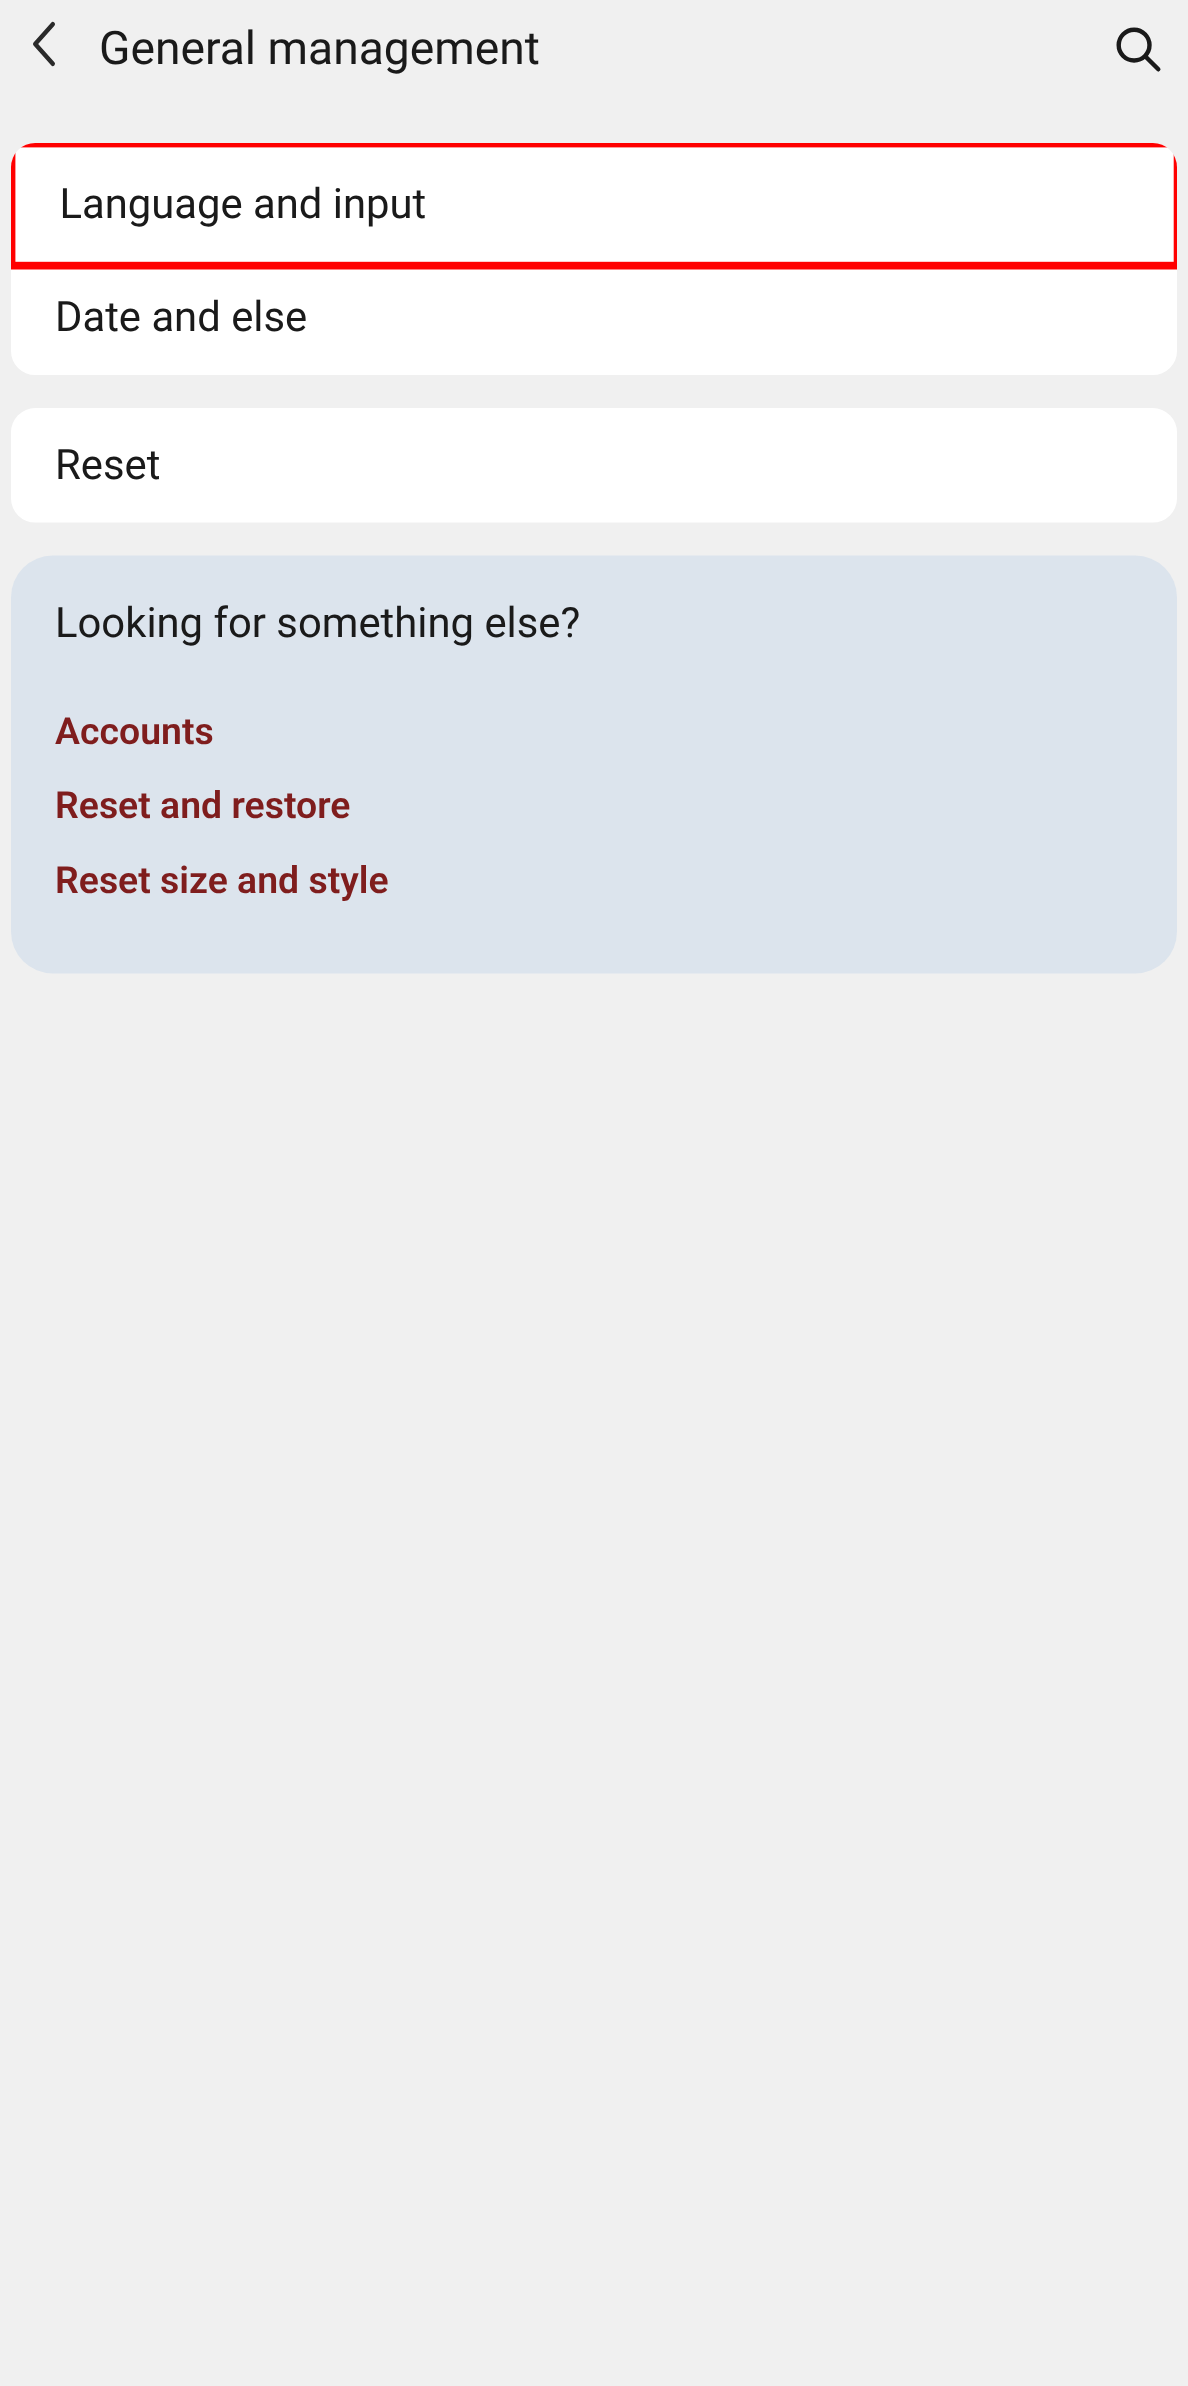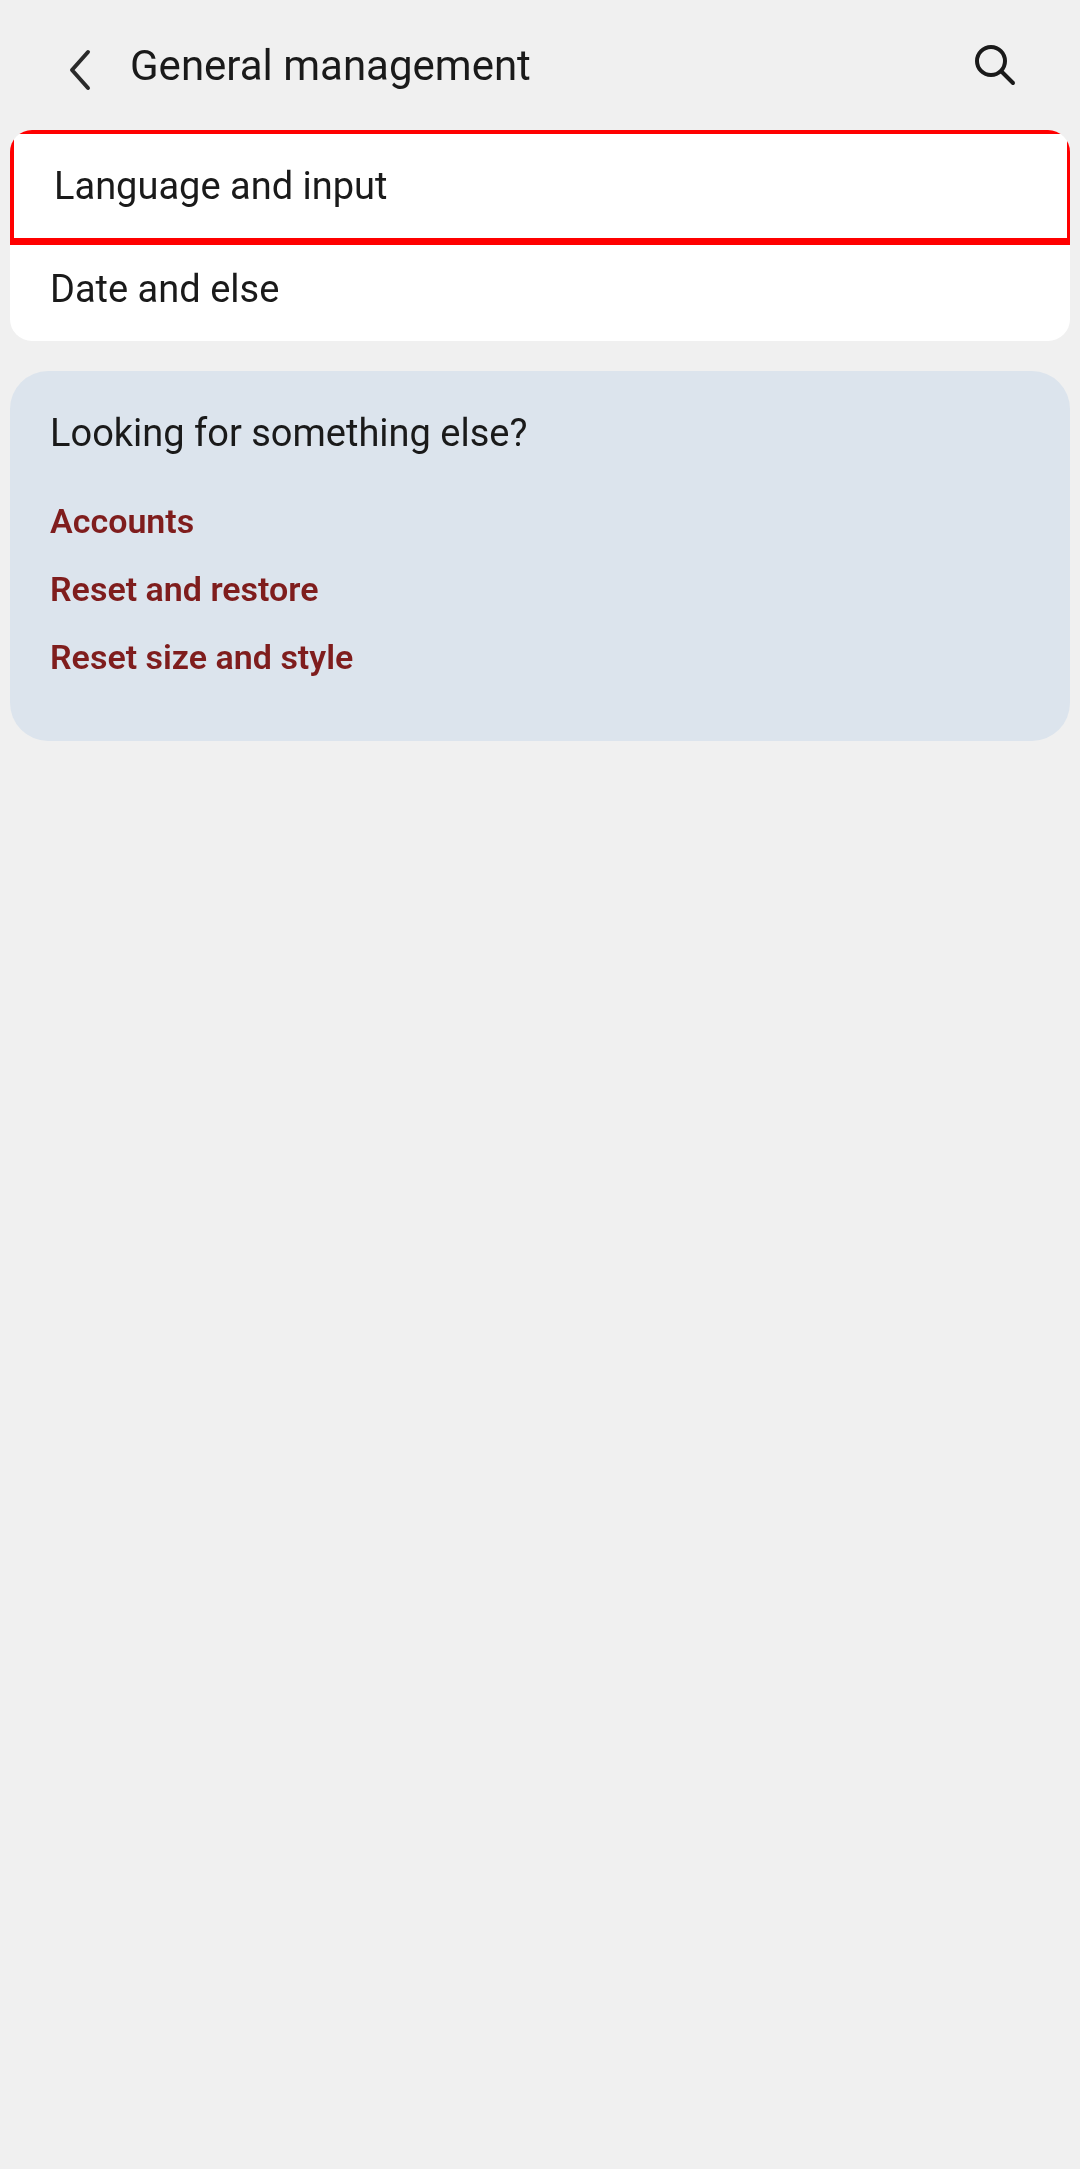--- a/index.html
+++ b/index.html
@@ -11,22 +11,22 @@
     body {
       width: 1080px;
       height: 2169px;
       background-color: #f0f0f0;
       font-family: -apple-system, BlinkMacSystemFont, 'Segoe UI', Roboto, sans-serif;
       overflow: hidden;
     }
     
     .header {
       display: flex;
-      align-items: flex-end;
-      padding: 20px 60px;
+      align-items: flex-start;
+      padding: 20px 20px;
       height: 110px;
     }
     
     .back-icon {
       width: 40px;
       height: 40px;
       display: flex;
       align-items: center;
       justify-content: center;
       margin-right: 30px;
@@ -75,21 +75,21 @@
     
     .suggestion-card {
       background-color: #dce4ed;
       border-radius: 38px;
       padding: 40px 40px 50px 40px;
     }
     
     .suggestion-title {
       font-size: 38px;
       color: #1a1a1a;
-      margin-bottom: 32px;
+      margin-bottom: 42px;
     }
     
     .suggestion-link {
       display: block;
       font-size: 34px;
       color: #7f1d1d;
       font-weight: 600;
       padding: 14px 0;
     }
   </style>
@@ -116,20 +116,25 @@
   <div class="card">
     <div class="list-item highlighted">
       <span>Language and input</span>
     </div>
     <div class="list-item date-item">
       <span>Date and else</span>
     </div>
   </div>
 
 
+  <div class="card">
+    <div class="list-item">
+      <span>Reset</span>
+    </div>
+  </div>
 
   <div class="suggestion-card">
     <div class="suggestion-title">Looking for something else?</div>
     <a class="suggestion-link">
       <span>Accounts</span>
     </a>
     <a class="suggestion-link">
       <span>Reset and restore</span>
     </a>
     <a class="suggestion-link">

